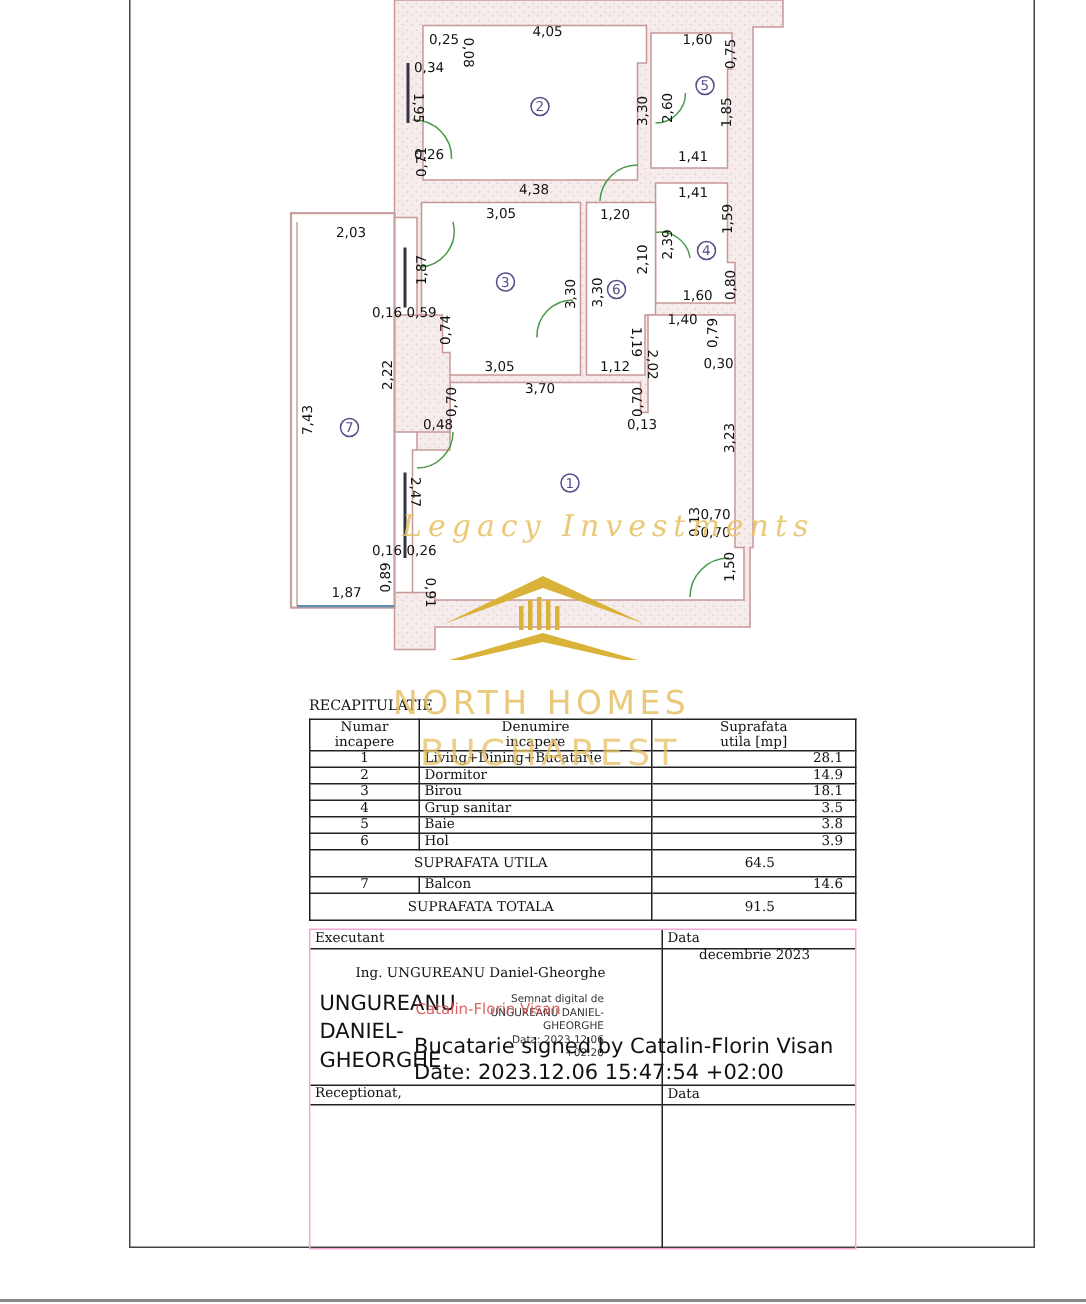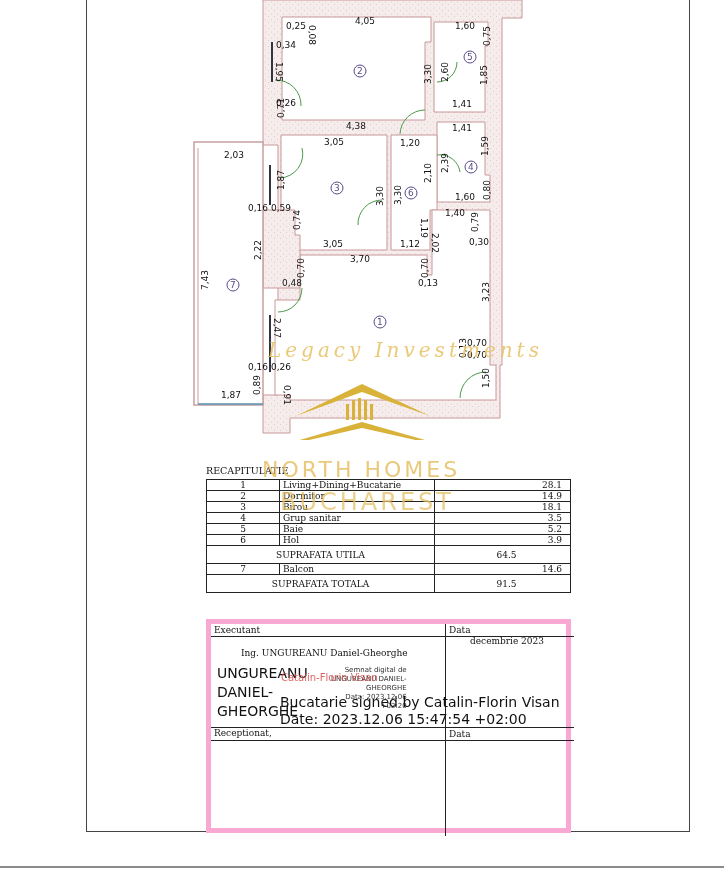--- a/index.html
+++ b/index.html
@@ -15,21 +15,21 @@
   .wm-brand2 { position:absolute; left:280px; top:488px; font-family:"DejaVu Sans", sans-serif; font-size:24px; color:#e6c065; letter-spacing:3px; opacity:0.75; }
   .recap-title { position:absolute; left:206px; top:465px; font-size:9.5px; color:#111; }
   table.recap { position:absolute; left:206px; top:479px; width:365px; border-collapse:collapse; font-size:9px; color:#111; }
   table.recap td { border:1px solid #222; padding:0 3px; height:10px; line-height:10px; }
   table.recap .hdr td { text-align:center; line-height:10px; }
   table.recap td.num { text-align:center; width:66px; }
   table.recap td.name { width:148px; }
   table.recap td.area { text-align:right; padding-right:8px; }
   table.recap tr.total td { height:17px; text-align:center;margin-left:31px; }
   table.recap tr.total td.area { text-align:center;padding-left:16px; }
-  .sig-box { position:absolute; left:206px; top:619px; width:365px; height:214px; border:5px solid #f9a8d4; box-sizing:border-box; font-size:9px; color:#111; }
+  .sig-box { position:absolute; left:206px; top:619px; width:365px; height:214px; border:1px solid #f9a8d4; box-sizing:border-box; font-size:9px; color:#111; }
   .sig-box .vline { position:absolute; left:234px; top:0; width:1px; height:212px; background:#222; }
   .sig-box .hline { position:absolute; left:0; height:1px; background:#222; width:363px; }
   .sig-label { position:absolute; font-size:9px; }
   .sig-big { position:absolute; font-family:"DejaVu Sans", sans-serif; font-size:14px; color:#111; line-height:19px; }
   .sig-small { position:absolute; font-family:"DejaVu Sans", sans-serif; font-size:7px; color:#333; line-height:9px; }
   .sig-red { position:absolute; font-family:"DejaVu Sans", sans-serif; font-size:10px; color:#d84a4a; opacity:0.85; }
   .sig-dig { position:absolute; font-family:"DejaVu Sans", sans-serif; font-size:14px; color:#111; line-height:17px; }
 </style>
 </head>
 <body>
@@ -157,20 +157,25 @@
       <rect x="370" y="404" width="3" height="16" fill="#d9b23a"></rect>
       <path d="M265 450 L362 422 L460 450 L362 428 Z" fill="#d9b23a"></path>
     </g>
   </svg>
   <div class="wm-script">Legacy Investments</div>
 </div>
 
 <div class="recap-title">RECAPITULATIE</div>
 <table class="recap">
   <tbody>
+      <tr class="hdr">
+    <td class="num"><span>Numar</span><br><span>incapere</span></td>
+    <td class="name"><span>Denumire</span><br><span>incapere</span></td>
+    <td><span>Suprafata</span><br><span>utila [mp]</span></td>
+  </tr>
   <tr>
         <td class="num">1</td>
         <td class="name">Living+Dining+Bucatarie</td>
         <td class="area">28.1</td>
       </tr>
   <tr>
         <td class="num">2</td>
         <td class="name">Dormitor</td>
         <td class="area">14.9</td>
       </tr>
@@ -180,21 +185,21 @@
         <td class="area">18.1</td>
       </tr>
   <tr>
         <td class="num">4</td>
         <td class="name">Grup sanitar</td>
         <td class="area">3.5</td>
       </tr>
   <tr>
         <td class="num">5</td>
         <td class="name">Baie</td>
-        <td class="area">5.2</td>
+        <td class="area">3.8</td>
       </tr>
   <tr>
         <td class="num">6</td>
         <td class="name">Hol</td>
         <td class="area">3.9</td>
       </tr>
   <tr class="total">
         <td colspan="2">SUPRAFATA UTILA</td>
         <td class="area">64.5</td>
       </tr>

